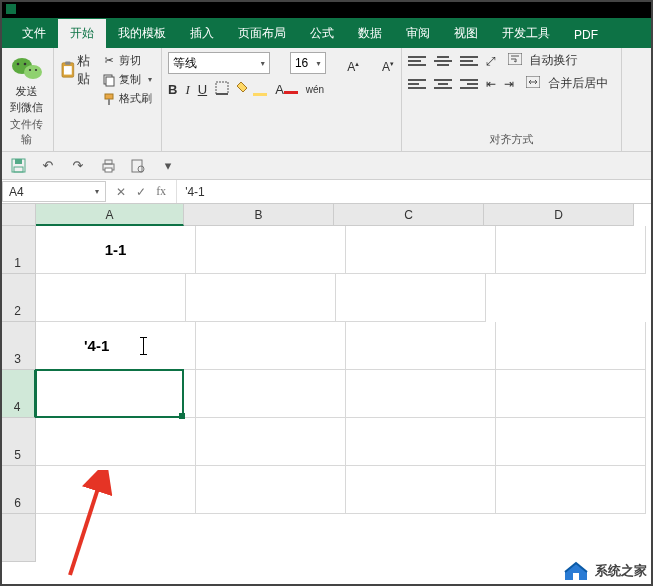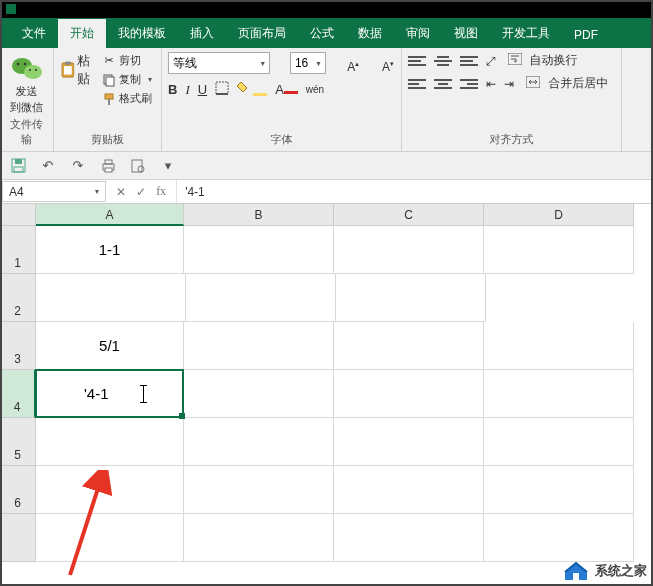--- a/index.html
+++ b/index.html
@@ -67,21 +67,21 @@
 .col-h.active { background: #d0e8d8; border-bottom: 2px solid #0d7245; }
 
 .grid-body { display: flex; }
 .row-headers { width: 36px; }
 .row-h { background: #e8e8e8; border-right: 1px solid #ccc; border-bottom: 1px solid #ccc; text-align: center; font-size: 12px; color: #333; display: flex; align-items: flex-end; justify-content: center; padding-bottom: 3px; }
 .row-h.active { background: #d0e8d8; border-right: 2px solid #0d7245; }
 
 .cells { position: relative; }
 .cell-row { display: flex; }
 .cell { border-right: 1px solid #d8d8d8; border-bottom: 1px solid #d8d8d8; font-size: 15px; color: #000; display: flex; align-items: center; justify-content: center; font-family: Arial; }
-.cell.ca { width: 148px; }
+.cell.ca { width: 160px; font-weight: bold; }
 .cell.cb, .cell.cc, .cell.cd { width: 150px; }
 
 .selection-box { position: absolute; border: 2px solid #0d7245; pointer-events: none; }
 .selection-box::after { content: ''; position: absolute; right: -3px; bottom: -3px; width: 6px; height: 6px; background: #0d7245; }
 .editing-cell { font-family: Arial; font-size: 15px; color: #000; padding-left: 48px; }
 .cursor-i { display: inline-block; width: 1px; height: 18px; margin-left: 34px; position: relative; }
 .cursor-i::before, .cursor-i::after { content: ''; position: absolute; width: 7px; height: 1px; background: #000; left: -3px; }
 .cursor-i::before { top: 0; }
 .cursor-i::after { bottom: 0; }
 .cursor-i .bar { position: absolute; width: 1px; height: 100%; background: #000; left: 0; }
@@ -160,21 +160,20 @@
             <span class="mini-icon">
               <svg width="14" height="14" viewBox="0 0 14 14">
                 <rect x="3" y="2" width="8" height="5" fill="#e8a848" stroke="#a67820"></rect>
                 <rect x="6" y="7" width="2" height="6" fill="#888"></rect>
               </svg>
             </span>
             <span>格式刷</span>
           </div>
       </div>
     </div>
-    <div class="label">剪贴板</div>
   </div>
 
   <div class="ribbon-group font-group">
     <div>
       <div class="font-row1">
         <div class="font-sel font-name">
             <span>等线</span>
             <span class="drop-arrow">▾</span>
           </div>
         <div class="font-sel font-size">
@@ -192,21 +191,20 @@
               <rect x="1" y="1" width="12" height="12" fill="none" stroke="#555" stroke-dasharray="2 1"></rect>
               <line x1="1" y1="13" x2="13" y2="13" stroke="#555" stroke-width="2"></line>
             </svg></span>
         <span><svg width="16" height="16" viewBox="0 0 16 16">
               <path d="M4 2 L10 8 L6 12 L0 6 Z" fill="#ffd966" stroke="#a67820"></path>
             </svg><span class="color-swatch" style="background:#ffd966"></span></span>
         <span>A<span class="color-swatch" style="background:#d22"></span></span>
         <span style="font-size:10px">wén</span>
       </div>
     </div>
-    <div class="label">字体</div>
   </div>
 
   <div class="ribbon-group align-group">
     <div>
       <div class="align-row">
         <span class="align-btn">
             <span class="align-line" style="width:100%"></span>
             <span class="align-line" style="width:70%"></span>
             <span class="align-line" style="width:100%"></span>
           </span>
@@ -323,26 +321,20 @@
         <div class="cell cb" style="height:48px"></div>
         <div class="cell cc" style="height:48px"></div>
         <div class="cell cd" style="height:48px"></div>
       </div>
     <div class="cell-row">
         <div class="cell cb" style="height:48px"></div>
         <div class="cell cc" style="height:48px"></div>
         <div class="cell cd" style="height:48px"></div>
       </div>
     <div class="cell-row">
-        <div class="cell ca" style="height:48px">5/1</div>
-        <div class="cell cb" style="height:48px"></div>
-        <div class="cell cc" style="height:48px"></div>
-        <div class="cell cd" style="height:48px"></div>
-      </div>
-    <div class="cell-row">
         <div class="cell ca editing-cell" style="height:48px;justify-content:flex-start">
           <span>'4-1</span>
           <span class="cursor-i">
             <span class="bar"></span>
           </span>
         </div>
         <div class="cell cb" style="height:48px"></div>
         <div class="cell cc" style="height:48px"></div>
         <div class="cell cd" style="height:48px"></div>
       </div>

